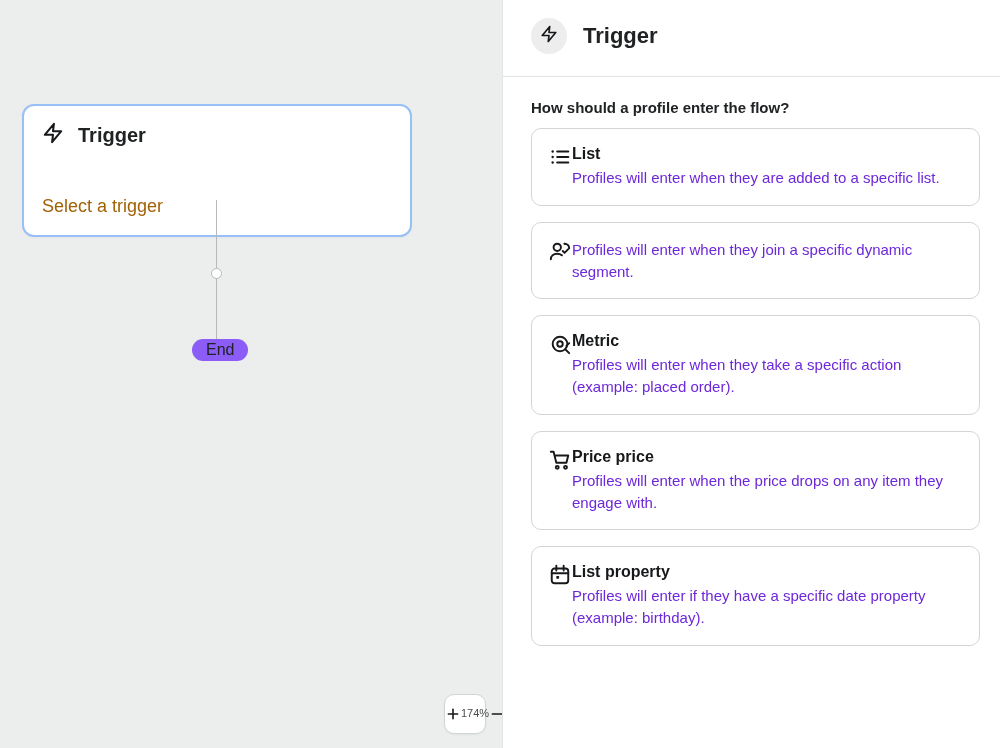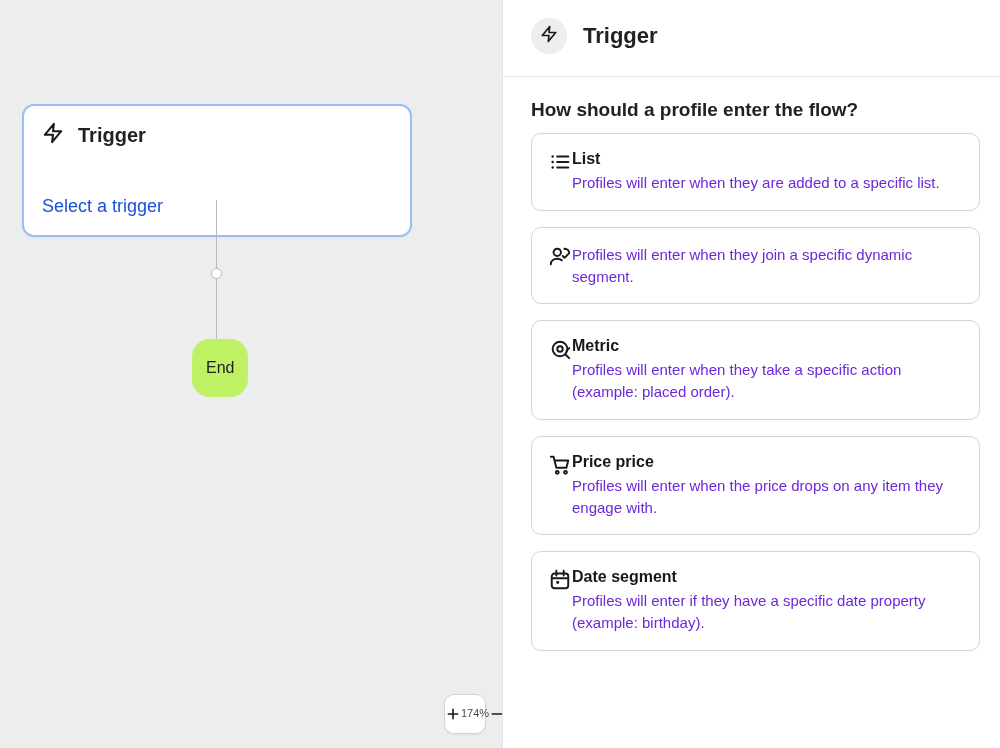--- a/index.html
+++ b/index.html
@@ -42,21 +42,21 @@
     gap: 14px;
     margin-bottom: 10px;
   }
   .trigger-node-title {
     font-size: 20px;
     font-weight: 700;
   }
   .trigger-node-sub {
     font-size: 18px;
     font-weight: 400;
-    color: #1d4ed8;
+    color: #a16207;
     margin-top: 48px;
   }
 
   .connector {
     position: absolute;
     top: 200px;
     left: 216px;
     width: 1px;
     height: 140px;
     background: #b6b8ba;
@@ -68,25 +68,25 @@
     width: 11px;
     height: 11px;
     background: #fff;
     border: 1px solid #b6b8ba;
     border-radius: 50%;
   }
   .end-pill {
     position: absolute;
     top: 339px;
     left: 192px;
-    background: #bef264;
+    background: #8b5cf6;
     color: #202223;
     font-size: 16px;
     font-weight: 400;
-    padding: 20px 14px;
+    padding: 2px 14px;
     border-radius: 18px;
   }
 
   
   .zoom-ctrl {
     position: absolute;
     right: 16px;
     bottom: 14px;
     width: 42px;
     background: #fff;
@@ -136,21 +136,21 @@
   }
   .panel-title {
     font-size: 22px;
     font-weight: 700;
   }
   .panel-body {
     padding: 22px 20px 16px 28px;
     overflow-y: auto;
   }
   .prompt {
-    font-size: 19px;
+    font-size: 15px;
     font-weight: 600;
     margin-bottom: 12px;
   }
   .option-card {
     border: 1.5px solid #d2d5d8;
     border-radius: 10px;
     padding: 16px 18px 16px 16px;
     display: flex;
     margin-bottom: 16px;
     cursor: pointer;
@@ -318,20 +318,20 @@
         <div class="option-icon">
           <svg width="22" height="22" viewBox="0 0 24 24" fill="none" stroke="#17181a" stroke-width="2.1" stroke-linecap="round" stroke-linejoin="round">
             <rect x="3" y="5" width="18" height="16" rx="3"></rect>
             <line x1="8" y1="2" x2="8" y2="7"></line>
             <line x1="16" y1="2" x2="16" y2="7"></line>
             <line x1="3" y1="10" x2="21" y2="10"></line>
             <rect x="8" y="13" width="3" height="3" fill="#17181a" stroke="none" rx="0.6"></rect>
           </svg>
         </div>
         <div class="option-text">
-          <div class="option-title">Date segment</div>
+          <div class="option-title">List property</div>
           <div class="option-desc">Profiles will enter if they have a specific date property (example: birthday).</div>
         </div>
       </div>
 
     </div>
   </div>
 </div>
 
 </body></html>

